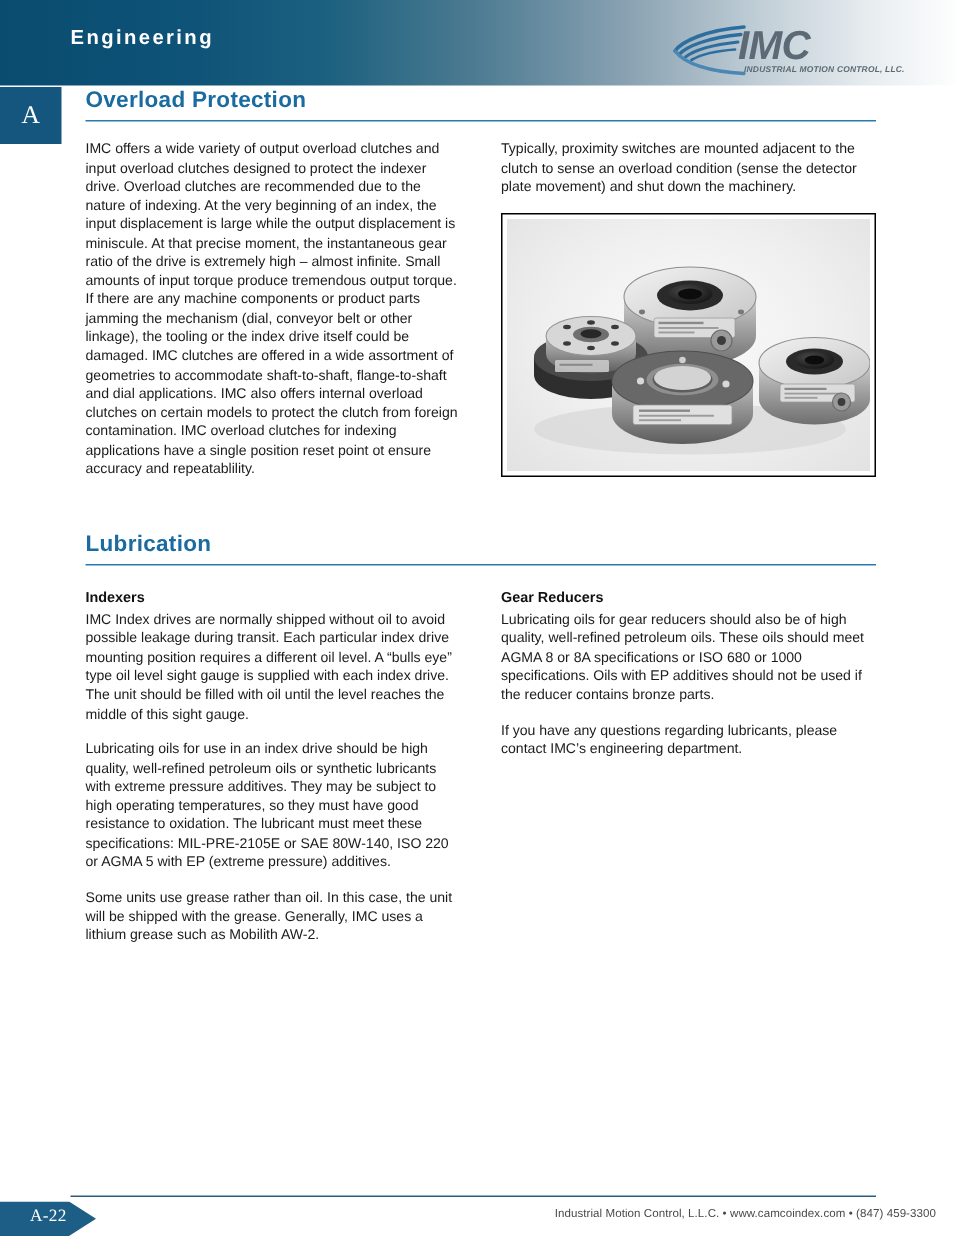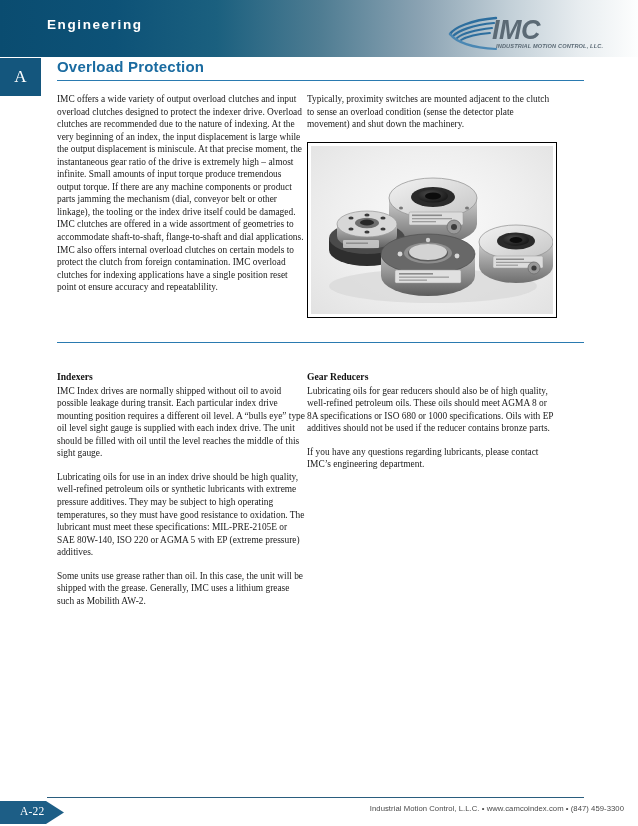--- a/index.html
+++ b/index.html
@@ -75,38 +75,38 @@
     padding-bottom: 5px;
   }
   .section-rule {
     border-top: 1.1px solid #2a7ab0;
     width: 527px;
     margin-bottom: 12px;
   }
 
   .cols {
     display: flex;
-    font-family: Liberation Serif, serif;
+    gap: 27px;
   }
   .col {
     width: 250px;
   }
 
   p.body {
     margin: 0 0 11px 0;
     font-size: 9.4px;
     line-height: 12.55px;
     color: #1b1b1b;
     text-align: left;
   }
   .sub-head {
     font-size: 9.6px;
     font-weight: bold;
     color: #111111;
-    margin: 16px 0 3px 0;
+    margin: 4px 0 3px 0;
   }
 
   
   .photo-box {
     width: 248px;
     height: 174px;
     border: 1px solid #000000;
     background: #ffffff;
     margin-top: 6px;
     position: relative;
@@ -274,20 +274,21 @@
                 <circle cx="223" cy="122" r="2.6" fill="#3c3c3c"></circle>
               </g>
             </svg>
           </div>
         </div>
       </div>
     </div>
   </div>
 
   <div style="margin-top:24px;">
+    <div class="section-title">Lubrication</div>
     <div class="section-rule"></div>
 
     <div class="cols">
       <div class="col">
         <div class="sub-head">Indexers</div>
         <p class="body">IMC Index drives are normally shipped without oil to avoid possible leakage during transit. Each particular index drive mounting position requires a different oil level. A “bulls eye” type oil level sight gauge is supplied with each index drive. The unit should be filled with oil until the level reaches the middle of this sight gauge.</p>
         <p class="body">Lubricating oils for use in an index drive should be high quality, well-refined petroleum oils or synthetic lubricants with extreme pressure additives. They may be subject to high operating temperatures, so they must have good resistance to oxidation. The lubricant must meet these specifications: MIL-PRE-2105E or SAE 80W-140, ISO 220 or AGMA 5 with EP (extreme pressure) additives.</p>
         <p class="body">Some units use grease rather than oil. In this case, the unit will be shipped with the grease. Generally, IMC uses a lithium grease such as Mobilith AW-2.</p>
       </div>
       <div class="col">

